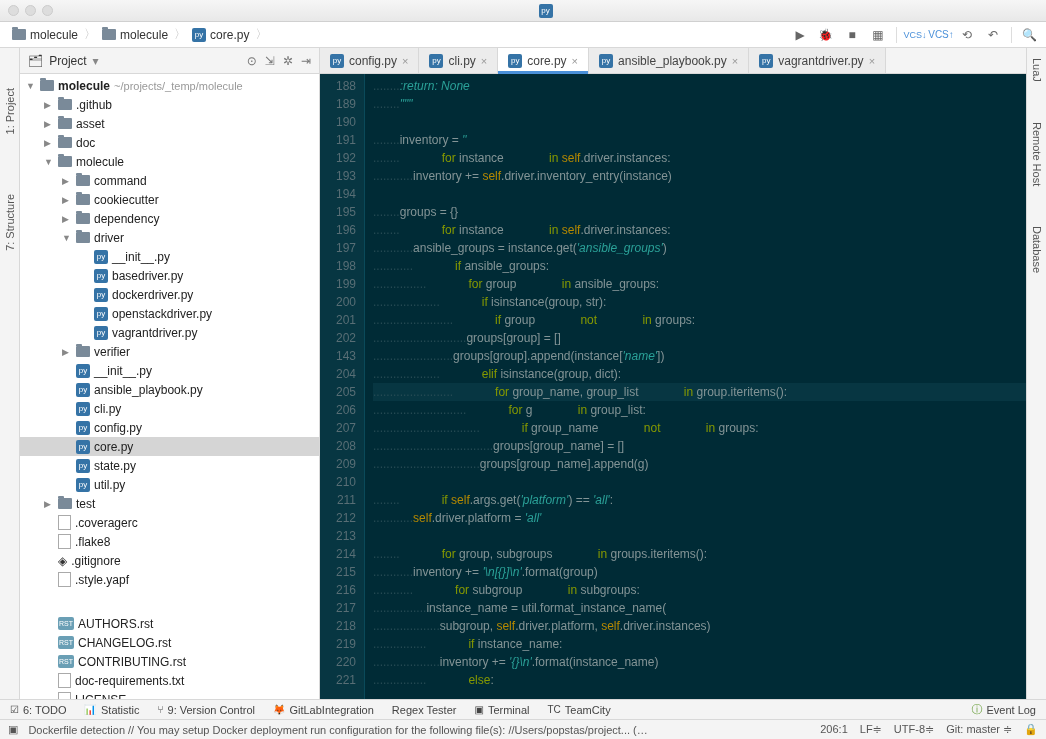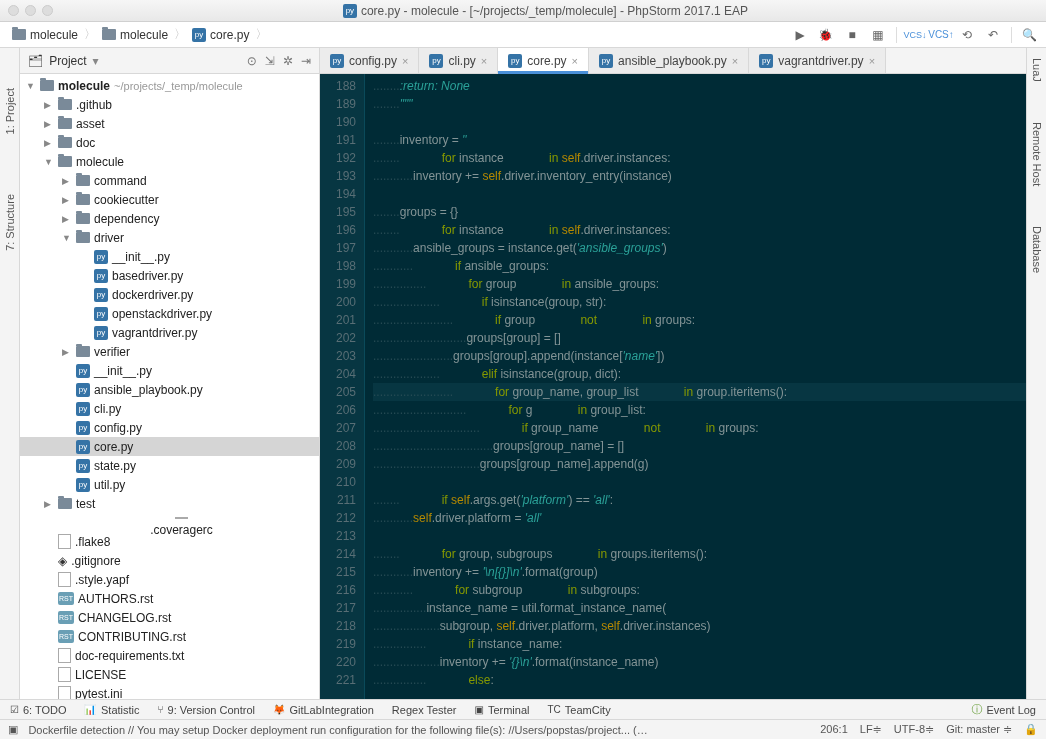--- a/index.html
+++ b/index.html
@@ -56,21 +56,20 @@
 <body>
 
 <div class="titlebar">
   <div class="traffic">
       <span></span>
       <span></span>
       <span></span>
     </div>
   <div class="title">
     <span class="py-icon">py</span>
-    <span>core.py - molecule - [~/projects/_temp/molecule] - PhpStorm 2017.1 EAP</span>
   </div>
 </div>
 
 <div class="breadcrumb-bar">
   <div id="breadcrumbs" style="display:flex;align-items:center;">
       <div class="bc-item">
         <span class="folder-icon"></span>
         <span>molecule</span>
       </div>
       <span class="bc-sep">〉</span>
@@ -228,41 +227,41 @@
         <div class="tree-item" style="padding-left: 42px;">
           <span class="arrow"></span>
           <span class="py-icon">py</span>
           <span class="tree-label">util.py</span>
         </div>
         <div class="tree-item" style="padding-left: 24px;">
           <span class="arrow">▶</span>
           <span class="folder-icon"></span>
           <span class="tree-label">test</span>
         </div>
-        <div class="tree-item" style="padding-left: 24px; flex-direction: column;">
+        <div class="tree-item" style="padding-left: 24px;">
           <span class="arrow"></span>
           <span class="file-icon"></span>
           <span class="tree-label">.coveragerc</span>
         </div>
         <div class="tree-item" style="padding-left: 24px;">
           <span class="arrow"></span>
           <span class="file-icon"></span>
           <span class="tree-label">.flake8</span>
         </div>
         <div class="tree-item" style="padding-left: 24px;">
           <span class="arrow"></span>
           <span style="color: rgb(51, 51, 51);">◈</span>
           <span class="tree-label">.gitignore</span>
         </div>
         <div class="tree-item" style="padding-left: 24px;">
           <span class="arrow"></span>
           <span class="file-icon"></span>
           <span class="tree-label">.style.yapf</span>
         </div>
-        <div class="tree-item" style="padding-left: 24px;">
+        <div class="tree-item" style="padding-left: 24px; margin-top: 25px;">
           <span class="arrow"></span>
           <span class="rst-icon">RST</span>
           <span class="tree-label">AUTHORS.rst</span>
         </div>
         <div class="tree-item" style="padding-left: 24px;">
           <span class="arrow"></span>
           <span class="rst-icon">RST</span>
           <span class="tree-label">CHANGELOG.rst</span>
         </div>
         <div class="tree-item" style="padding-left: 24px;">
@@ -326,21 +325,21 @@
           <div>193</div>
           <div>194</div>
           <div>195</div>
           <div>196</div>
           <div>197</div>
           <div>198</div>
           <div>199</div>
           <div>200</div>
           <div>201</div>
           <div>202</div>
-          <div>203</div>
+          <div>143</div>
           <div>204</div>
           <div>205</div>
           <div>206</div>
           <div>207</div>
           <div>208</div>
           <div>209</div>
           <div>210</div>
           <div>211</div>
           <div>212</div>
           <div>213</div>

